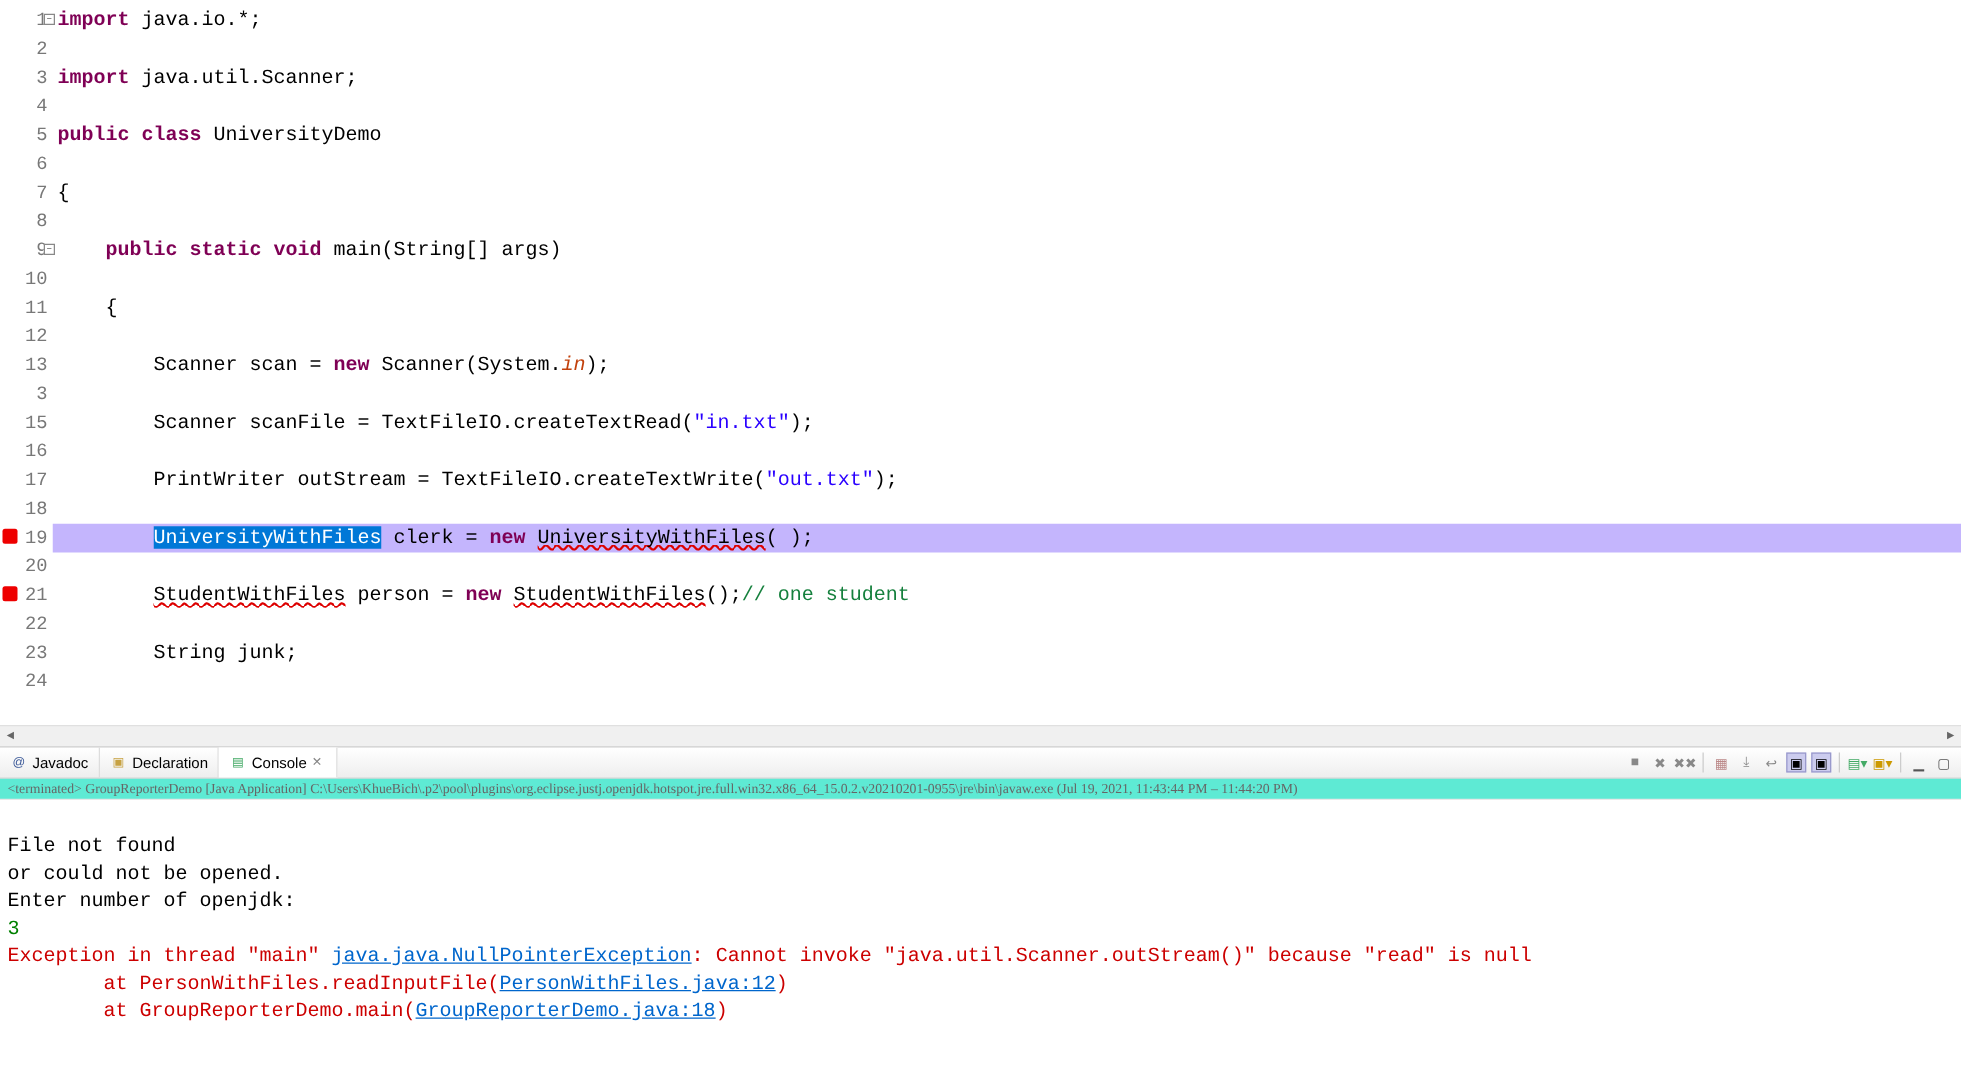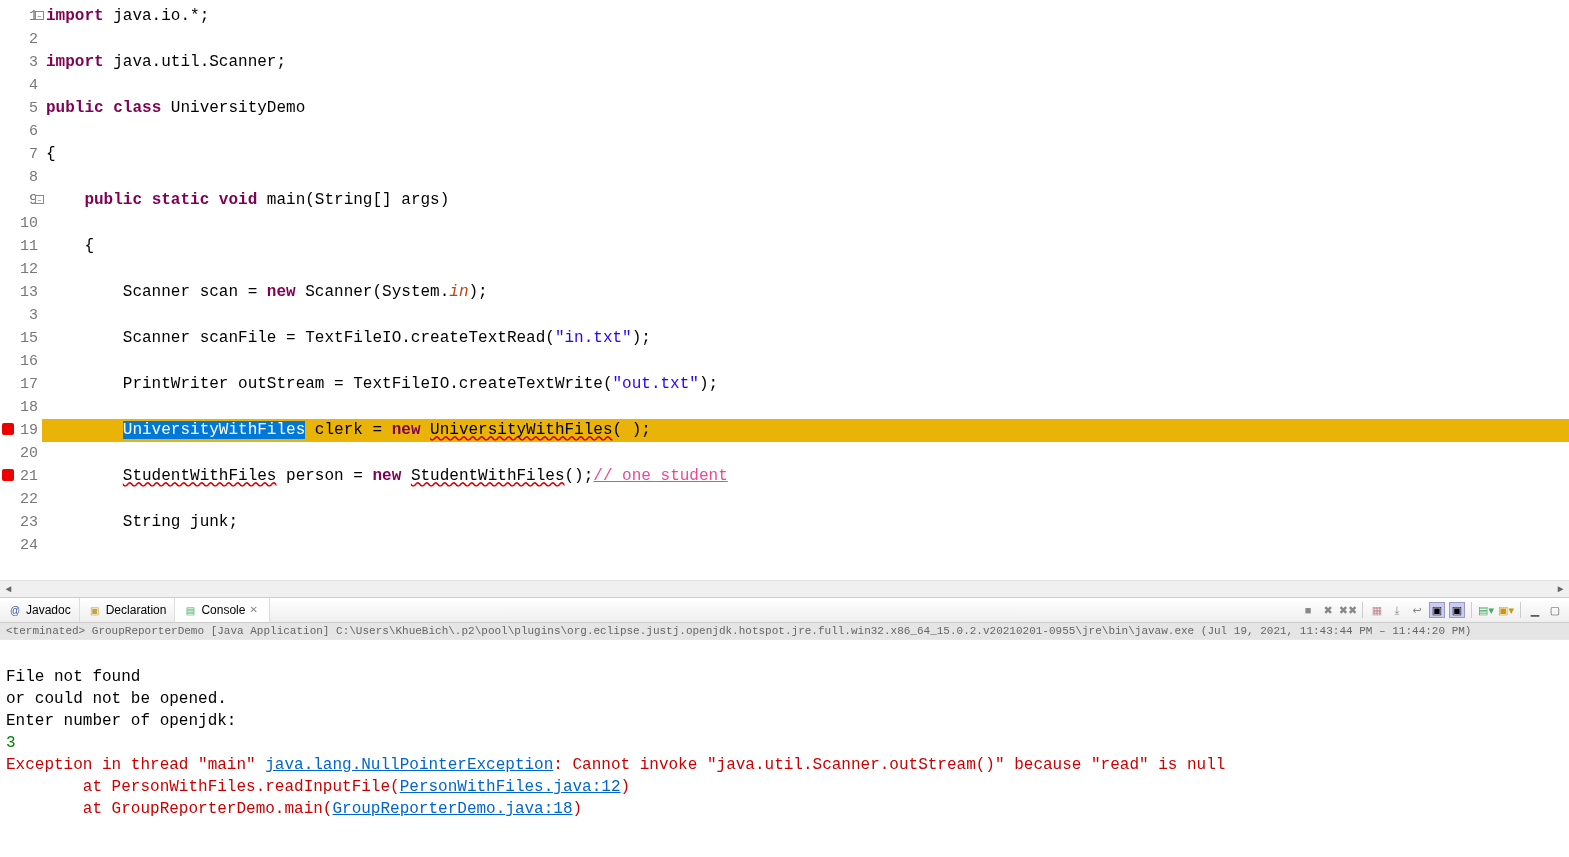--- a/index.html
+++ b/index.html
@@ -64,26 +64,26 @@
     line-height: 23px;
     font-size: 16px;
     white-space: pre;
     overflow: hidden;
   }
   .code-line {
     height: 23px;
     padding-left: 4px;
   }
   .hl-line {
-    background: #eab308;
+    background: #c4b5fd;
   }
   .kw { color: #7f0055; font-weight: bold; }
   .static-field { color: #c2410c; font-style: italic; }
   .str { color: #2a00ff; }
-  .comment { color: #ec4899; text-decoration: underline; }
+  .comment { color: #15803d; }
   .selected { background: #0078d7; color: #ffffff; }
   .err-underline {
     text-decoration: underline wavy #d00;
     text-decoration-skip-ink: none;
   }
   .hscroll {
     height: 17px;
     background: #f0f0f0;
     border-top: 1px solid #e0e0e0;
     display: flex;
@@ -156,26 +156,26 @@
     font-size: 11px;
     cursor: pointer;
   }
   .tbsep {
     width: 1px;
     height: 16px;
     background: #ccc;
     margin: 0 2px;
   }
   .console-status {
-    font-family: Liberation Mono, monospace;
+    font-family: Liberation Serif, serif;
     font-size: 11px;
     color: #666;
     padding: 2px 6px;
     border-bottom: 1px solid #e8e8e8;
-    background: #e5e5e5;
+    background: #5eead4;
   }
   .console-output {
     font-family: Consolas, 'Courier New', monospace;
     font-size: 16px;
     line-height: 22px;
     padding: 4px 6px;
     white-space: pre;
   }
   .console-err { color: #cc0000; }
   .console-in { color: #008000; }
@@ -257,16 +257,16 @@
   </div>
 </div>
 
 <div class="console-status">&lt;terminated&gt; GroupReporterDemo [Java Application] C:\Users\KhueBich\.p2\pool\plugins\org.eclipse.justj.openjdk.hotspot.jre.full.win32.x86_64_15.0.2.v20210201-0955\jre\bin\javaw.exe (Jul 19, 2021, 11:43:44 PM – 11:44:20 PM)</div>
 
 <div class="console-output">
 <span>File not found</span>
 <span>or could not be opened.</span>
 <span>Enter number of openjdk:</span>
 <span class="console-in">3</span>
-<span class="console-err"><span>Exception in thread "main" </span><span class="console-link">java.lang.NullPointerException</span><span>: Cannot invoke "java.util.Scanner.outStream()" because "read" is null</span></span>
+<span class="console-err"><span>Exception in thread "main" </span><span class="console-link">java.java.NullPointerException</span><span>: Cannot invoke "java.util.Scanner.outStream()" because "read" is null</span></span>
 <span class="console-err"><span>        at PersonWithFiles.readInputFile(</span><span class="console-link">PersonWithFiles.java:12</span><span>)</span></span>
 <span class="console-err"><span>        at GroupReporterDemo.main(</span><span class="console-link">GroupReporterDemo.java:18</span><span>)</span></span>
 </div>
 
 </body></html>

